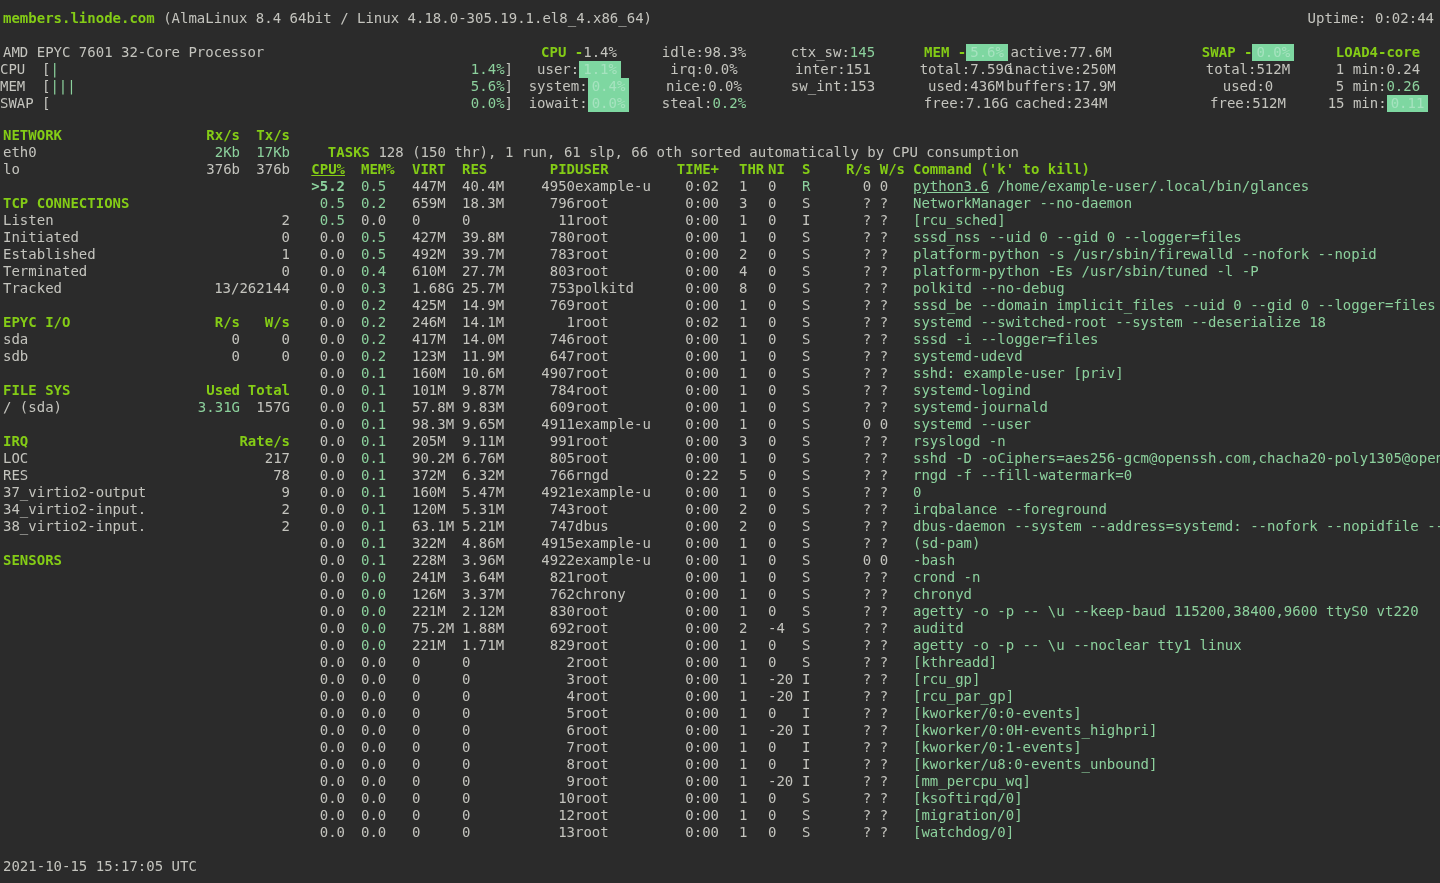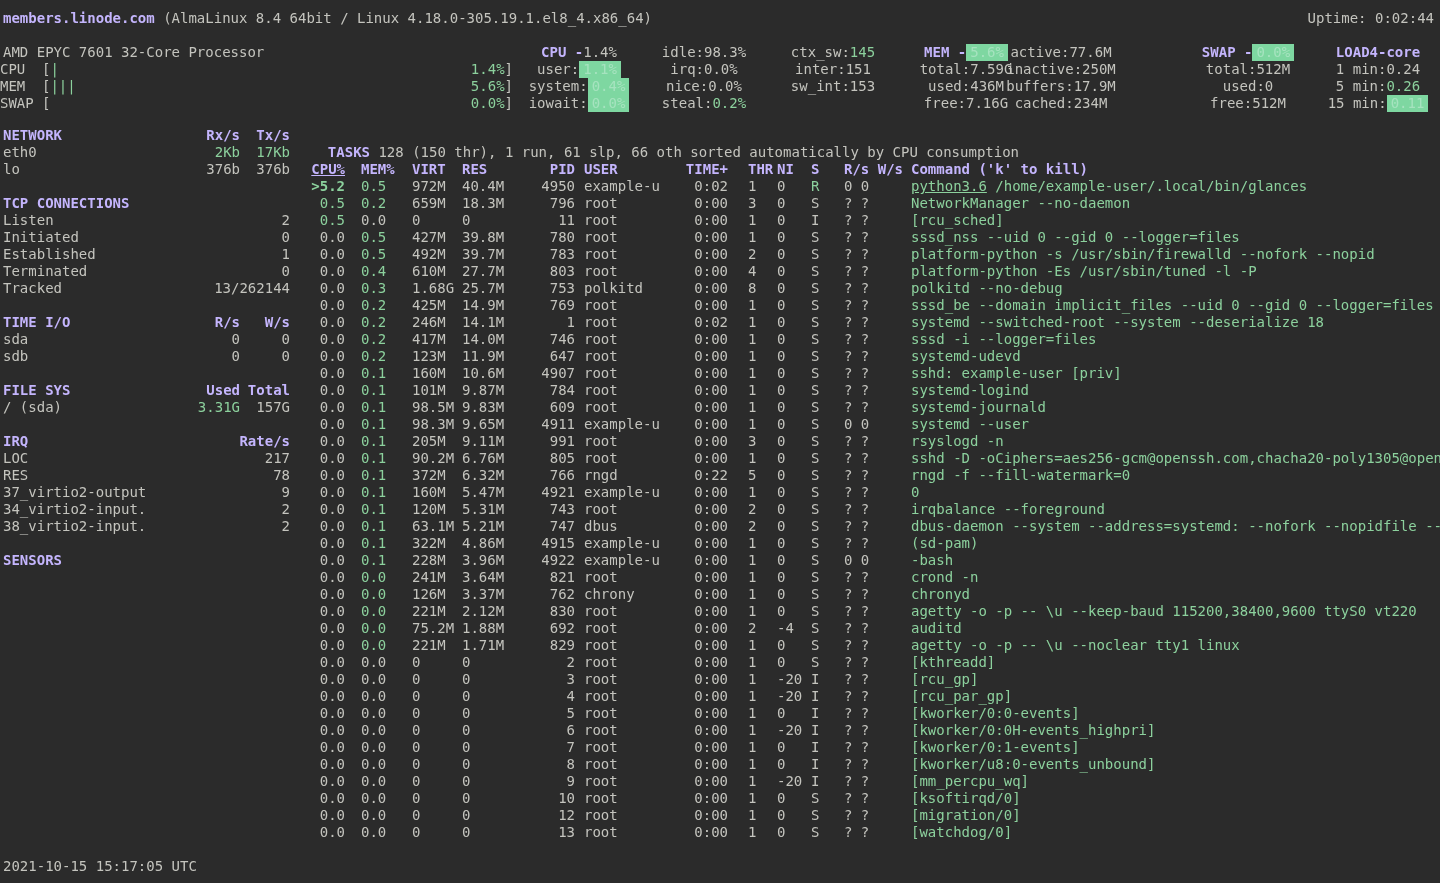--- a/index.html
+++ b/index.html
@@ -2,21 +2,21 @@
 <html><head>
 <meta charset="utf-8">
 <style>
   html,body{margin:0;padding:0}
   body{
     width:1440px;height:883px;position:relative;overflow:hidden;
     background:#2b2b2b;color:#c4c4be;
     font-family:"DejaVu Sans Mono",monospace;font-size:14px;line-height:17px;
   }
   .abs{position:absolute}
-  .b{font-weight:bold;color:#c4b5fd}
+  .b{font-weight:bold;color:#84cc16}
   .g{color:#8cd19d}
   .hl{background:#7ed7a1;color:#a6e3bf;padding:0 4px}
   .u{text-decoration:underline}
   .pre{white-space:pre}
   
   #hdr{top:10px;left:3px;right:6px;display:flex;white-space:pre}
   #hdr .spacer{flex:1}
   
   #cpu-model{top:44px;left:3px}
   .gauge{display:flex;width:513px;left:3px;white-space:pre}
@@ -49,26 +49,26 @@
   #tasks-summary{top:127px;left:311px;right:0;white-space:pre}
   #thead{top:161px}
   .tbl{position:absolute;left:311px;right:0}
   #rows{top:178px}
   .tr{display:flex;height:17px;white-space:pre}
   .c-cpu{width:34px;text-align:right}
   .c-mem{width:51px;margin-left:16px}
   .c-virt{width:50px}
   .c-res{width:50px}
   .c-pid{width:63px;text-align:right}
-  .c-user{width:85px;margin-left:9px;overflow:hidden}
+  .c-user{width:85px;overflow:hidden}
   .c-time{width:50px;margin-left:9px;text-align:right}
   .c-thr{width:20px;margin-left:20px}
   .c-ni{width:25px;margin-left:9px;text-align:left}
   .c-s{width:12px;margin-left:9px}
-  .c-io{width:59px;margin-left:21px;text-align:left}
+  .c-io{width:59px;margin-left:32px;text-align:center}
   .c-cmd{flex:1;margin-left:8px;overflow:hidden}
   #footer{top:858px;left:3px}
 </style>
 </head>
 <body>
 
 <div id="hdr" class="abs">
   <span class="b">members.linode.com</span><span class="pre"> (AlmaLinux 8.4 64bit / Linux 4.18.0-305.19.1.el8_4.x86_64)</span>
   <span class="spacer"></span>
   <span>Uptime:</span><span class="pre"> 0:02:44</span>
@@ -272,21 +272,21 @@
 
       <div class="sb-row">
         <span class="sb-name">Tracked</span>
         <span class="sb-vr">13/262144</span>
       </div>
     </div>
 </div>
 
 <div id="sec-diskio" class="sb-sec">
   <div class="sb-row">
-    <span class="b sb-name">TIME I/O</span>
+    <span class="b sb-name">EPYC I/O</span>
     <span class="b sb-v1">R/s</span>
     <span class="b sb-v2">W/s</span>
   </div>
   <div>
 
       <div class="sb-row">
         <span class="sb-name">sda</span>
         <span class="sb-v1">0</span>
         <span class="sb-v2">0</span>
       </div>
@@ -370,21 +370,21 @@
   <span class="c-s b">S</span>
   <span class="c-io b">R/s W/s</span>
   <span class="c-cmd b">Command ('k' to kill)</span>
 </div>
 
 <div id="rows" class="tbl">
 
     <div class="tr">
       <span class="c-cpu g b">&gt;5.2</span>
       <span class="c-mem g">0.5</span>
-      <span class="c-virt">972M</span>
+      <span class="c-virt">447M</span>
       <span class="c-res">40.4M</span>
       <span class="c-pid">4950</span>
       <span class="c-user">example-u</span>
       <span class="c-time">0:02</span>
       <span class="c-thr">1</span>
       <span class="c-ni">0</span>
       <span class="c-s g">R</span>
       <span class="c-io">0 0</span>
       <span class="c-cmd g"><span class="u">python3.6</span><span class="pre"> /home/example-user/.local/bin/glances</span></span>
     </div>
@@ -565,21 +565,21 @@
       <span class="c-thr">1</span>
       <span class="c-ni">0</span>
       <span class="c-s">S</span>
       <span class="c-io">? ?</span>
       <span class="c-cmd g"><span class="u"></span><span class="pre">systemd-logind</span></span>
     </div>
 
     <div class="tr">
       <span class="c-cpu">0.0</span>
       <span class="c-mem g">0.1</span>
-      <span class="c-virt">98.5M</span>
+      <span class="c-virt">57.8M</span>
       <span class="c-res">9.83M</span>
       <span class="c-pid">609</span>
       <span class="c-user">root</span>
       <span class="c-time">0:00</span>
       <span class="c-thr">1</span>
       <span class="c-ni">0</span>
       <span class="c-s">S</span>
       <span class="c-io">? ?</span>
       <span class="c-cmd g"><span class="u"></span><span class="pre">systemd-journald</span></span>
     </div>

